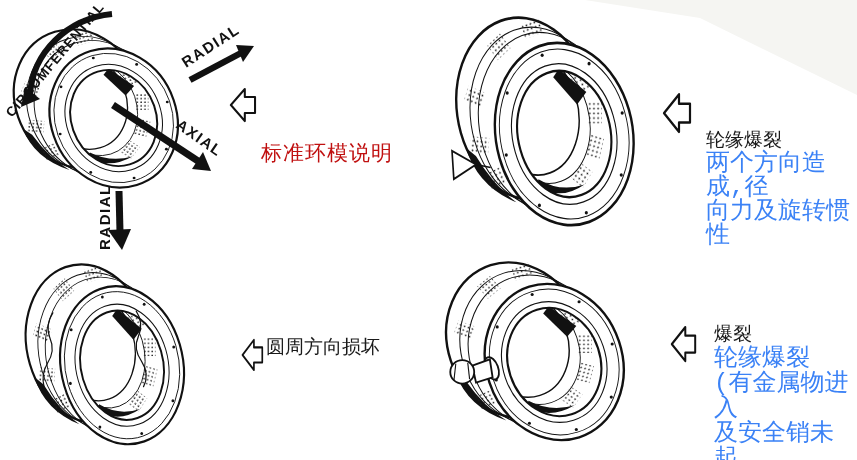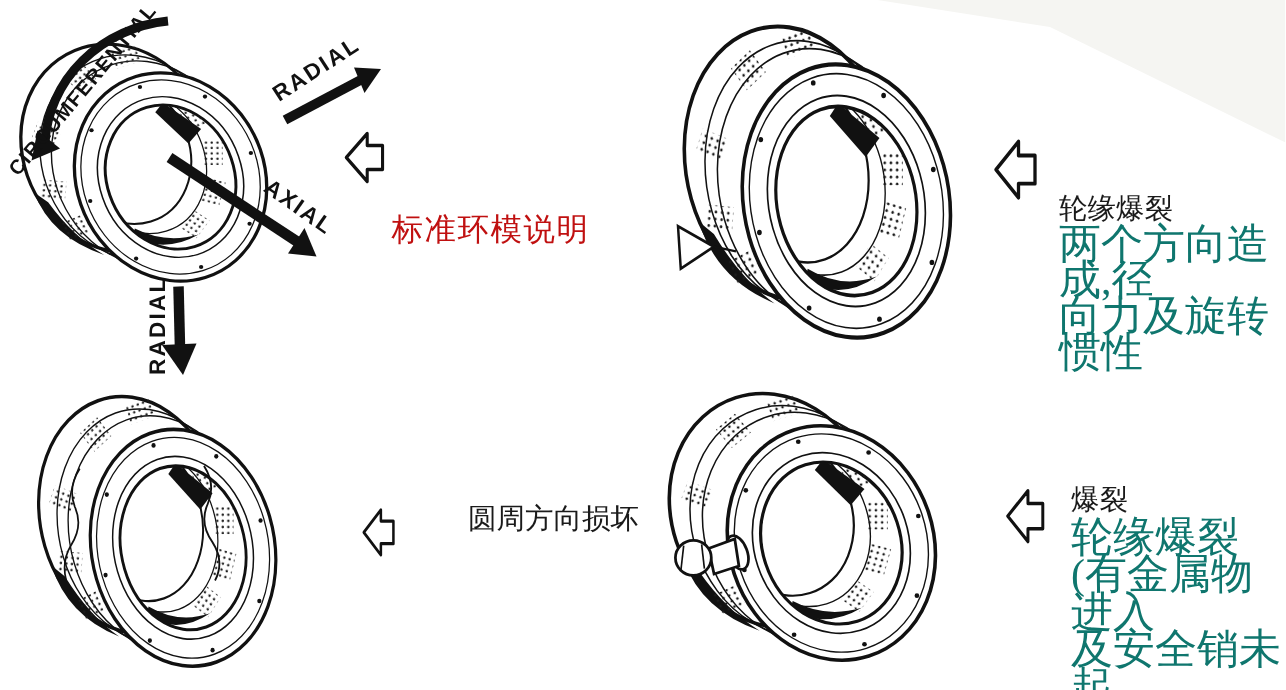--- a/index.html
+++ b/index.html
@@ -5,21 +5,21 @@
   html,body{margin:0;padding:0;background:#fff;}
   .canvas{position:relative;width:857px;height:460px;background:#fff;overflow:hidden;
           font-family:"Liberation Sans",sans-serif;}
   .art{position:absolute;left:0;top:0;}
   .axislabel{font-family:"Liberation Sans",sans-serif;font-weight:bold;fill:#111;
              font-size:13.5px;letter-spacing:1px;}
   .axislabel.lg{font-size:15px;letter-spacing:1.5px;}
   .cap{position:absolute;font-family:"Liberation Serif","DejaVu Serif",serif;
        color:#1a1a1a;line-height:24px;}
   .cap .t{color:#1a1a1a;font-size:19px;}
-  .cap .d{color:#0f766e;font-size:28px;white-space:pre-line;}
+  .cap .d{color:#3b82f6;font-size:24px;white-space:pre-line;font-family:Liberation Mono, monospace;}
   #cap-ref{font-size:21px;color:#c01010;letter-spacing:1px;}
   #block-br .d{line-height:25px;}
 </style>
 </head>
 <body>
 
 <div class="canvas">
 
   <svg class="art" width="857" height="460" viewBox="0 0 857 460">
     <defs>
@@ -146,21 +146,21 @@
   </svg>
 
   <div class="cap" id="cap-ref" style="left:261px;top:141px;">标准环模说明</div>
 
   <div class="cap" id="block-tr" style="left:706px;top:128px;">
     <div class="t">轮缘爆裂</div>
     <div class="d">两个方向造成,径
 向力及旋转惯性</div>
   </div>
 
-  <div class="cap" id="block-bl" style="left:266px;top:335px;margin-left:46px;">
+  <div class="cap" id="block-bl" style="left:266px;top:335px;">
     <div class="t">圆周方向损坏</div>
   </div>
 
   <div class="cap" id="block-br" style="left:714px;top:302px;margin-top:20px;">
     <div class="t">爆裂</div>
     <div class="d">轮缘爆裂
 (有金属物进入
 及安全销未起
 到作用造成)</div>
   </div>

